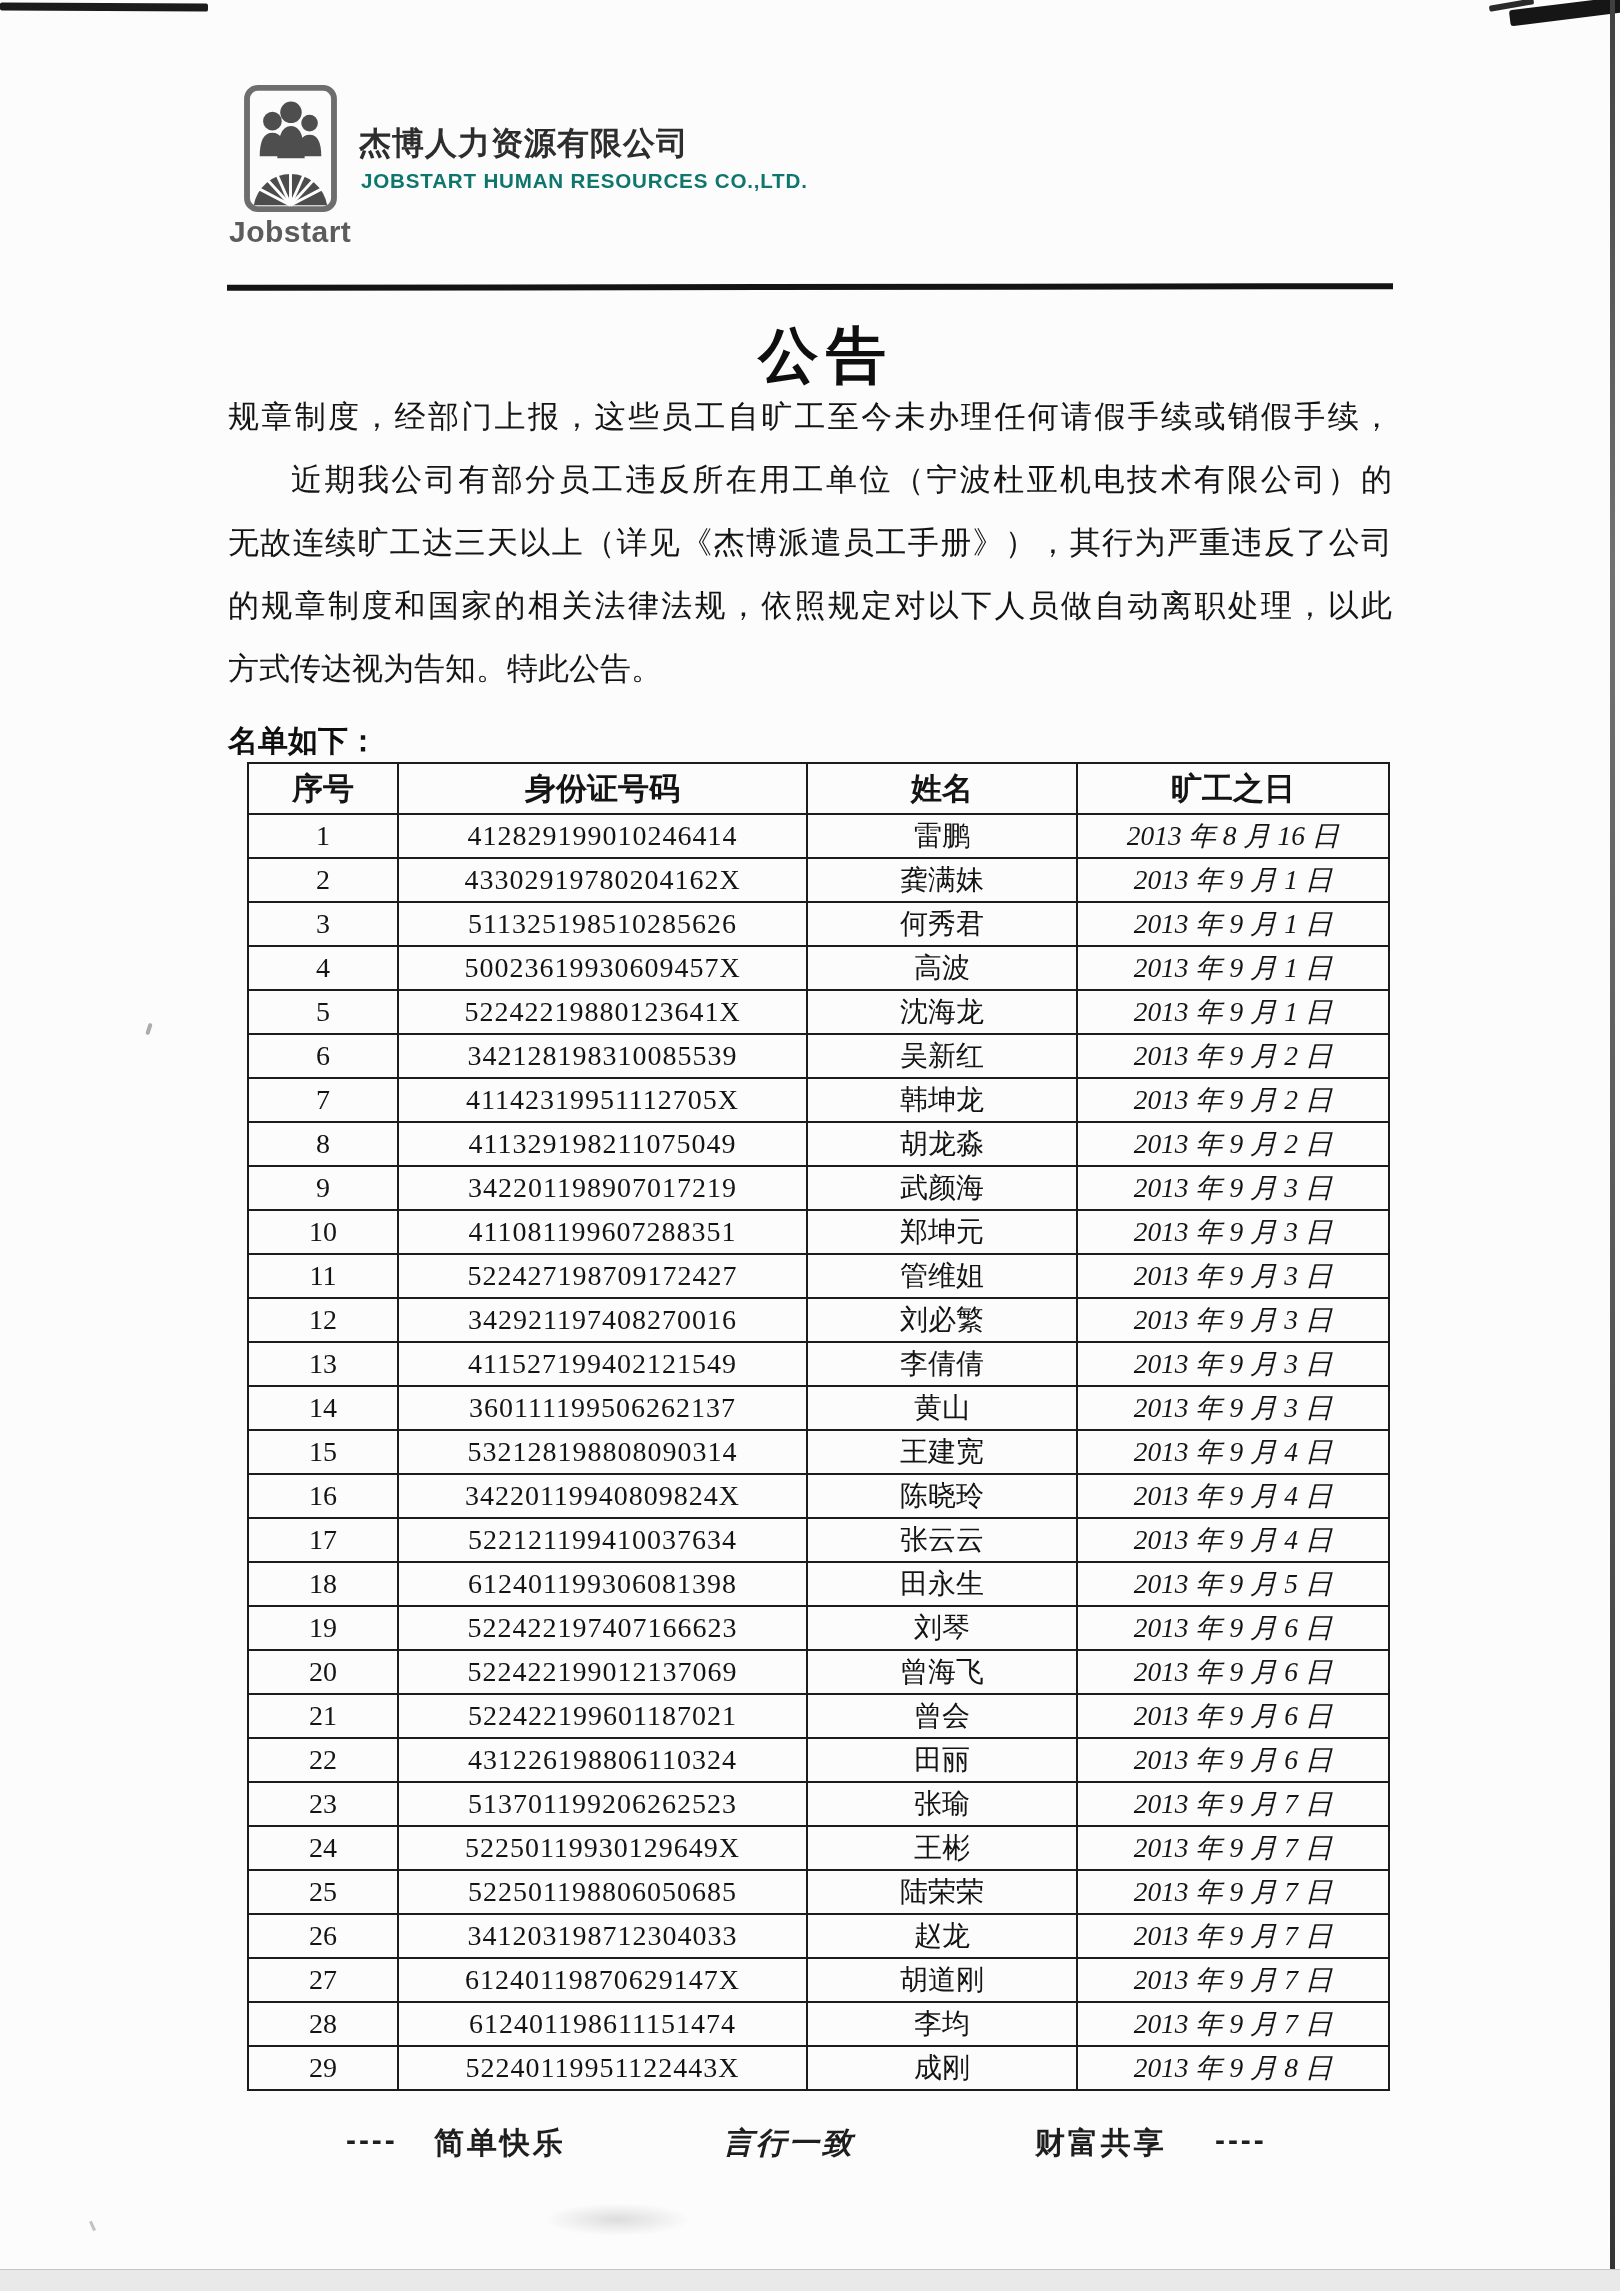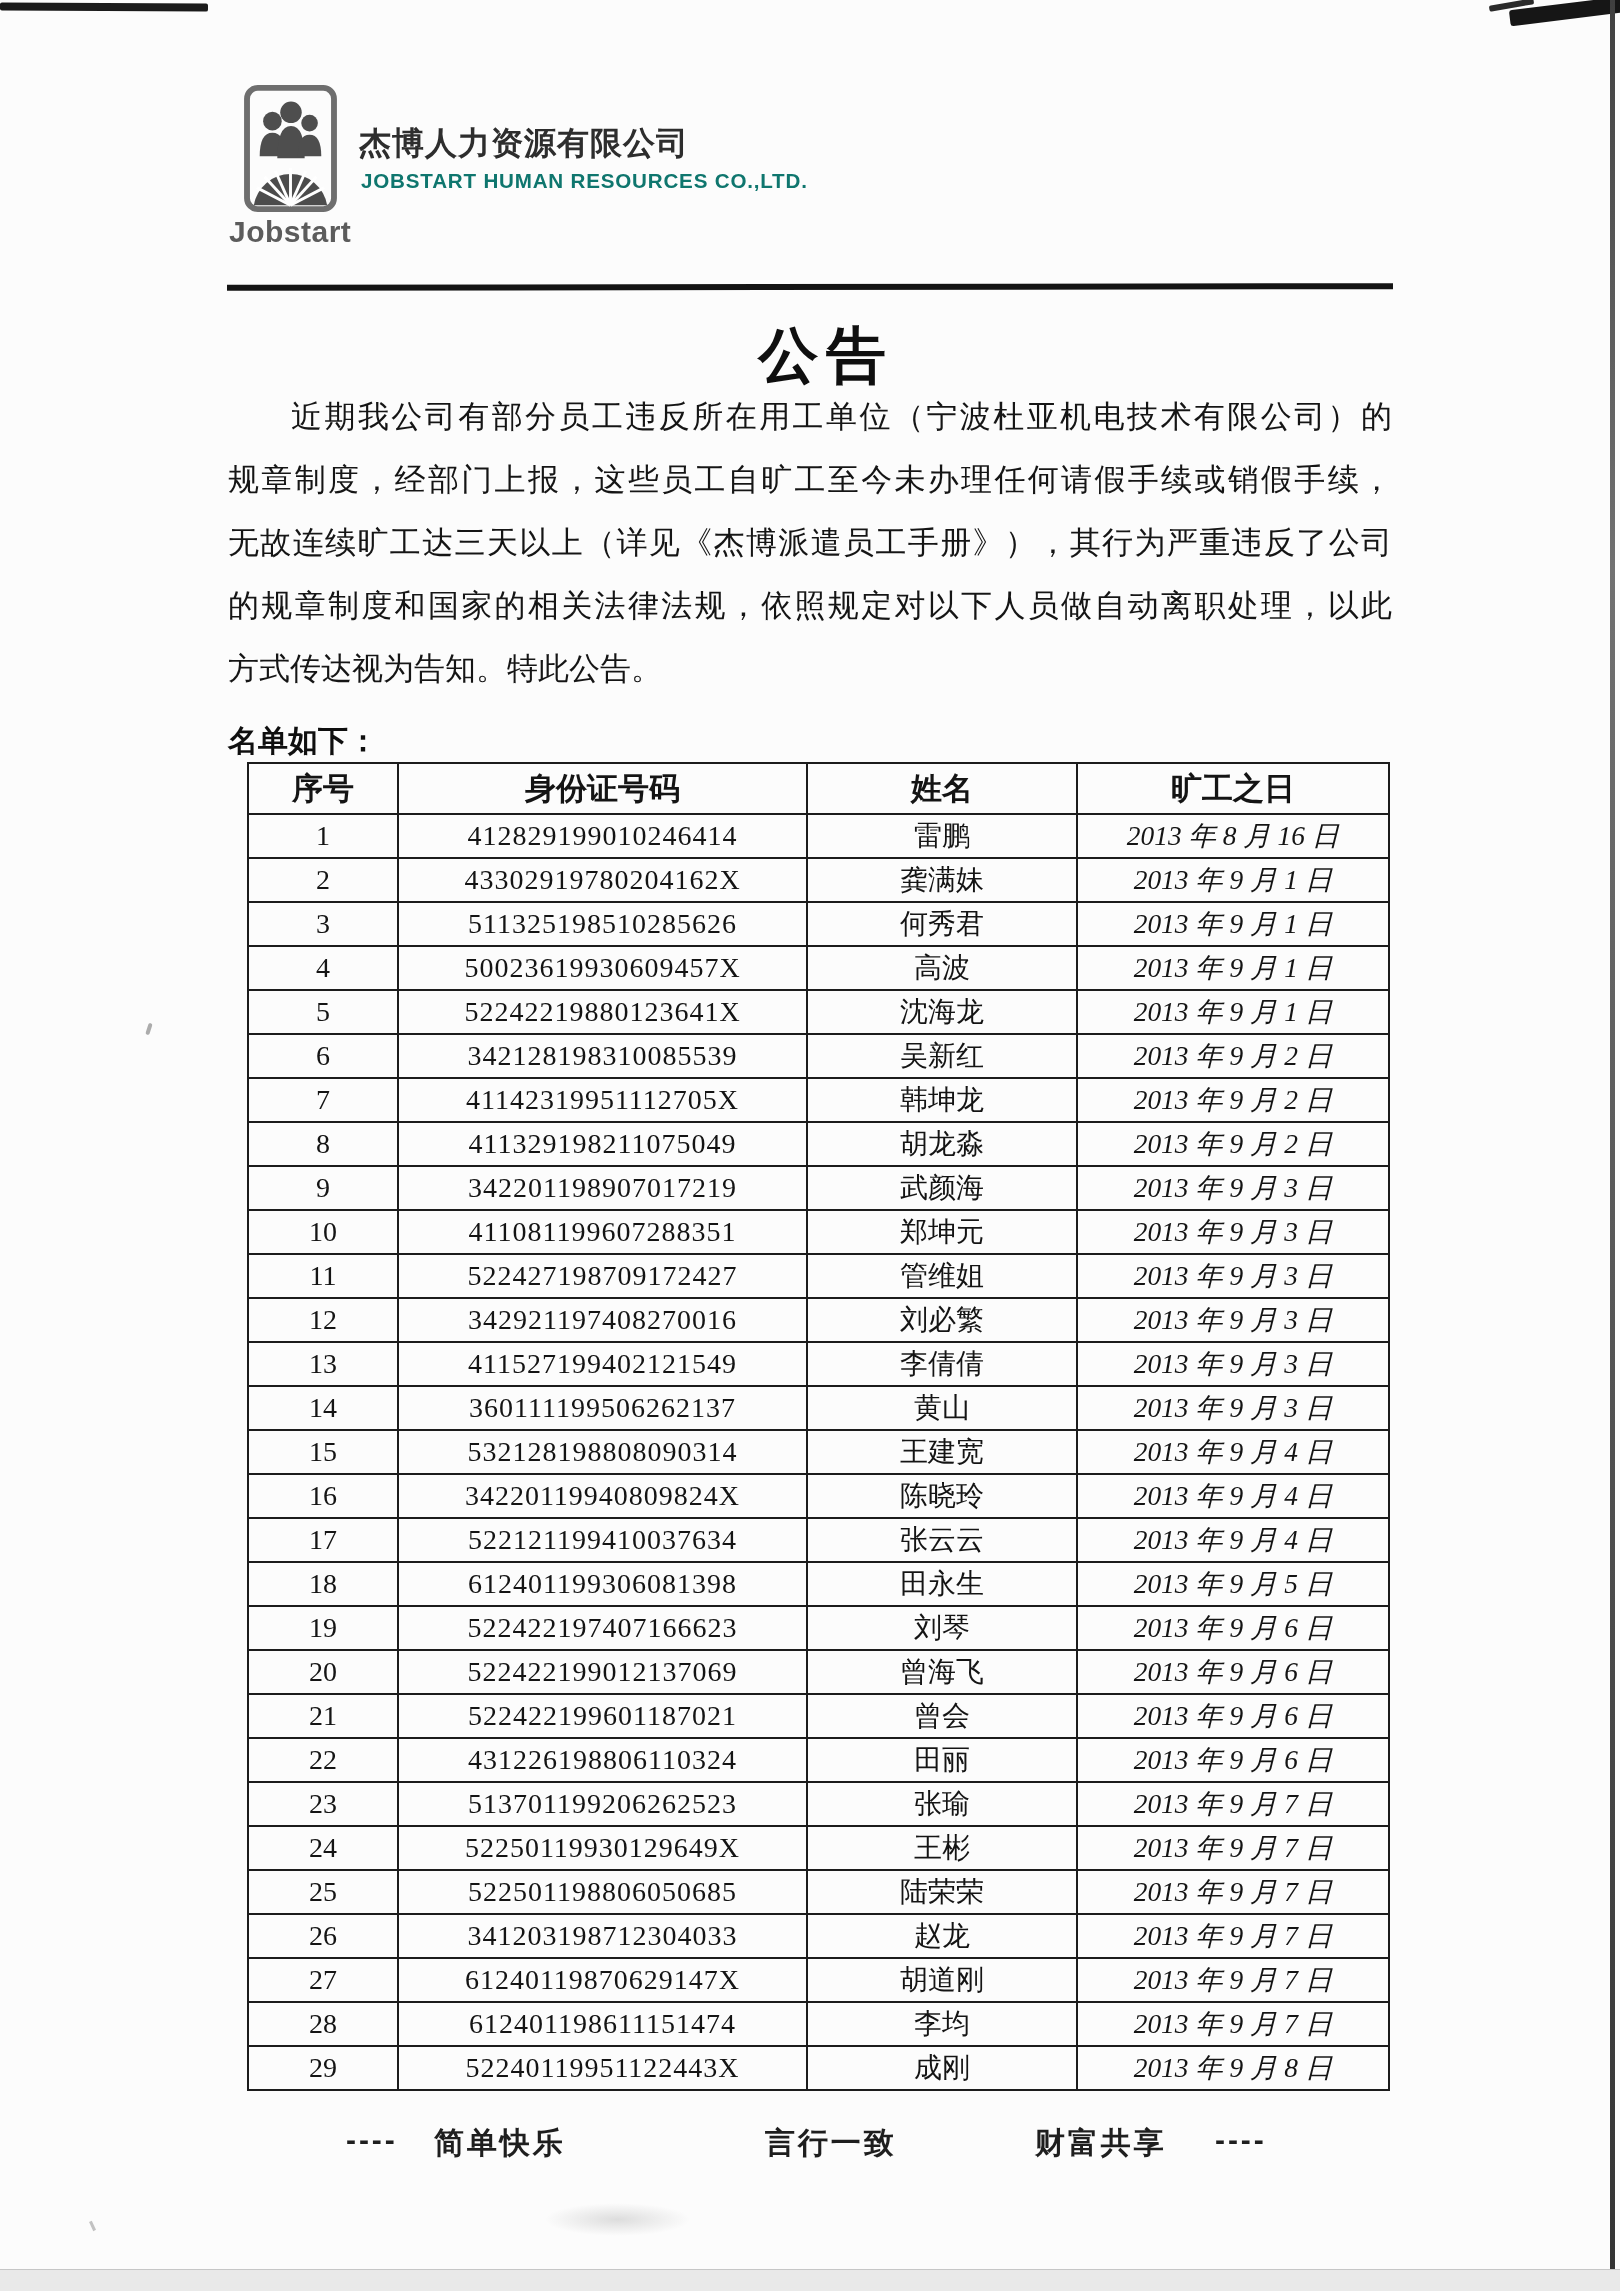--- a/index.html
+++ b/index.html
@@ -84,21 +84,21 @@
 
   
   .slogans{
     position:absolute;top:2123px;left:0;width:1620px;height:43px;
     font-family:"Liberation Sans","DejaVu Sans",sans-serif;
     font-weight:bold;font-size:30px;color:#1e1e1e;
   }
   .slogans span{position:absolute;top:0;letter-spacing:2.9px;}
   .sl-dash1{left:346px;letter-spacing:1px;}
   .sl-1{left:434px;}
-  .sl-2{left:765px;}
+  .sl-2{left:723px;font-style:italic;}
   .sl-3{left:1035px;}
   .sl-dash2{left:1215px;letter-spacing:1px;}
 </style>
 </head>
 <body>
 
 <div class="page">
 
   <div class="top-left-mark"></div>
   <div class="top-right-mark"></div>
@@ -136,22 +136,22 @@
     </div>
     <div class="company-zh">杰博人力资源有限公司</div>
     <div class="company-en">JOBSTART HUMAN RESOURCES CO.,LTD.</div>
   </header>
 
   <div class="rule"></div>
 
   <h1 class="doc-title">公告</h1>
 
   <div class="body-paragraph">
+    <div class="para-line j">规章制度，经部门上报，这些员工自旷工至今未办理任何请假手续或销假手续，</div>
     <div class="para-line j indent">近期我公司有部分员工违反所在用工单位（宁波杜亚机电技术有限公司）的</div>
-    <div class="para-line j">规章制度，经部门上报，这些员工自旷工至今未办理任何请假手续或销假手续，</div>
     <div class="para-line j">无故连续旷工达三天以上（详见《杰博派遣员工手册》），其行为严重违反了公司</div>
     <div class="para-line j">的规章制度和国家的相关法律法规，依照规定对以下人员做自动离职处理，以此</div>
     <div class="para-line">方式传达视为告知。特此公告。</div>
   </div>
 
   <div class="list-label">名单如下：</div>
 
   <table class="roster">
     <colgroup>
       <col class="col-no">

